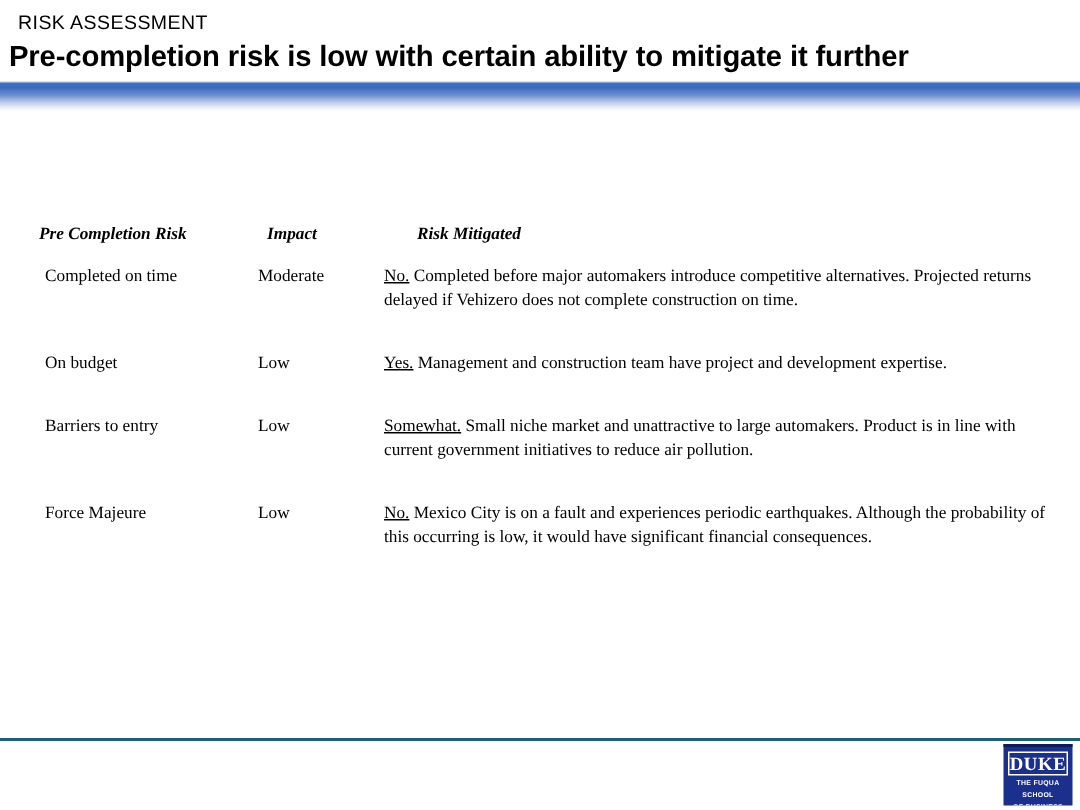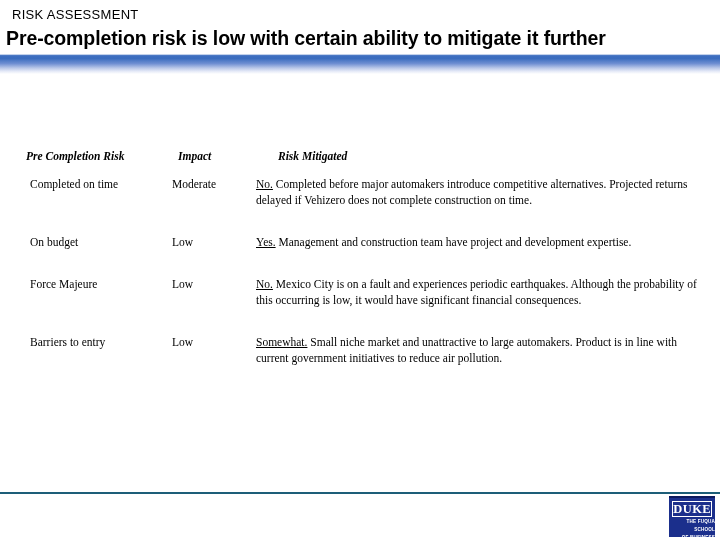--- a/index.html
+++ b/index.html
@@ -162,21 +162,21 @@
   
   .duke-logo {
     position: absolute;
     right: 5px;
     top: 2px;
     width: 46px;
     height: 41px;
     background: #1b2f8c;
     border-top: 2px solid #0d1a5e;
     box-sizing: border-box;
-    text-align: right;
+    text-align: center;
     overflow: hidden;
   }
   .duke-word {
     display: block;
     margin: 3px auto 0 auto;
     width: 38px;
     border: 1.3px solid #ffffff;
     font-family: "Liberation Serif", serif;
     font-size: 12.5px;
     font-weight: bold;
@@ -222,28 +222,28 @@
       <td class="td-risk">Completed on time</td>
       <td class="td-impact">Moderate</td>
       <td class="td-mit"><span class="verdict">No.</span> <span>Completed before major automakers introduce competitive alternatives.  Projected returns delayed if Vehizero does not complete construction on time.</span></td>
     </tr>
     <tr>
       <td class="td-risk">On budget</td>
       <td class="td-impact">Low</td>
       <td class="td-mit"><span class="verdict">Yes.</span> <span>Management and construction team have project and development expertise.</span></td>
     </tr>
     <tr>
+      <td class="td-risk">Barriers to entry</td>
+      <td class="td-impact">Low</td>
+      <td class="td-mit"><span class="verdict">Somewhat.</span> <span>Small niche market and unattractive to large automakers.  Product is in line with current government initiatives to reduce air pollution.</span></td>
+    </tr>
+    <tr>
       <td class="td-risk">Force Majeure</td>
       <td class="td-impact">Low</td>
       <td class="td-mit"><span class="verdict">No.</span> <span>Mexico City is on a fault and experiences periodic earthquakes.  Although the probability of this occurring is low, it would have significant financial consequences.</span></td>
-    </tr>
-    <tr>
-      <td class="td-risk">Barriers to entry</td>
-      <td class="td-impact">Low</td>
-      <td class="td-mit"><span class="verdict">Somewhat.</span> <span>Small niche market and unattractive to large automakers.  Product is in line with current government initiatives to reduce air pollution.</span></td>
     </tr>
   </tbody>
 </table>
 
 <div class="footer-rule"></div>
 <div class="footer">
 
 
 
   <div class="duke-logo">

